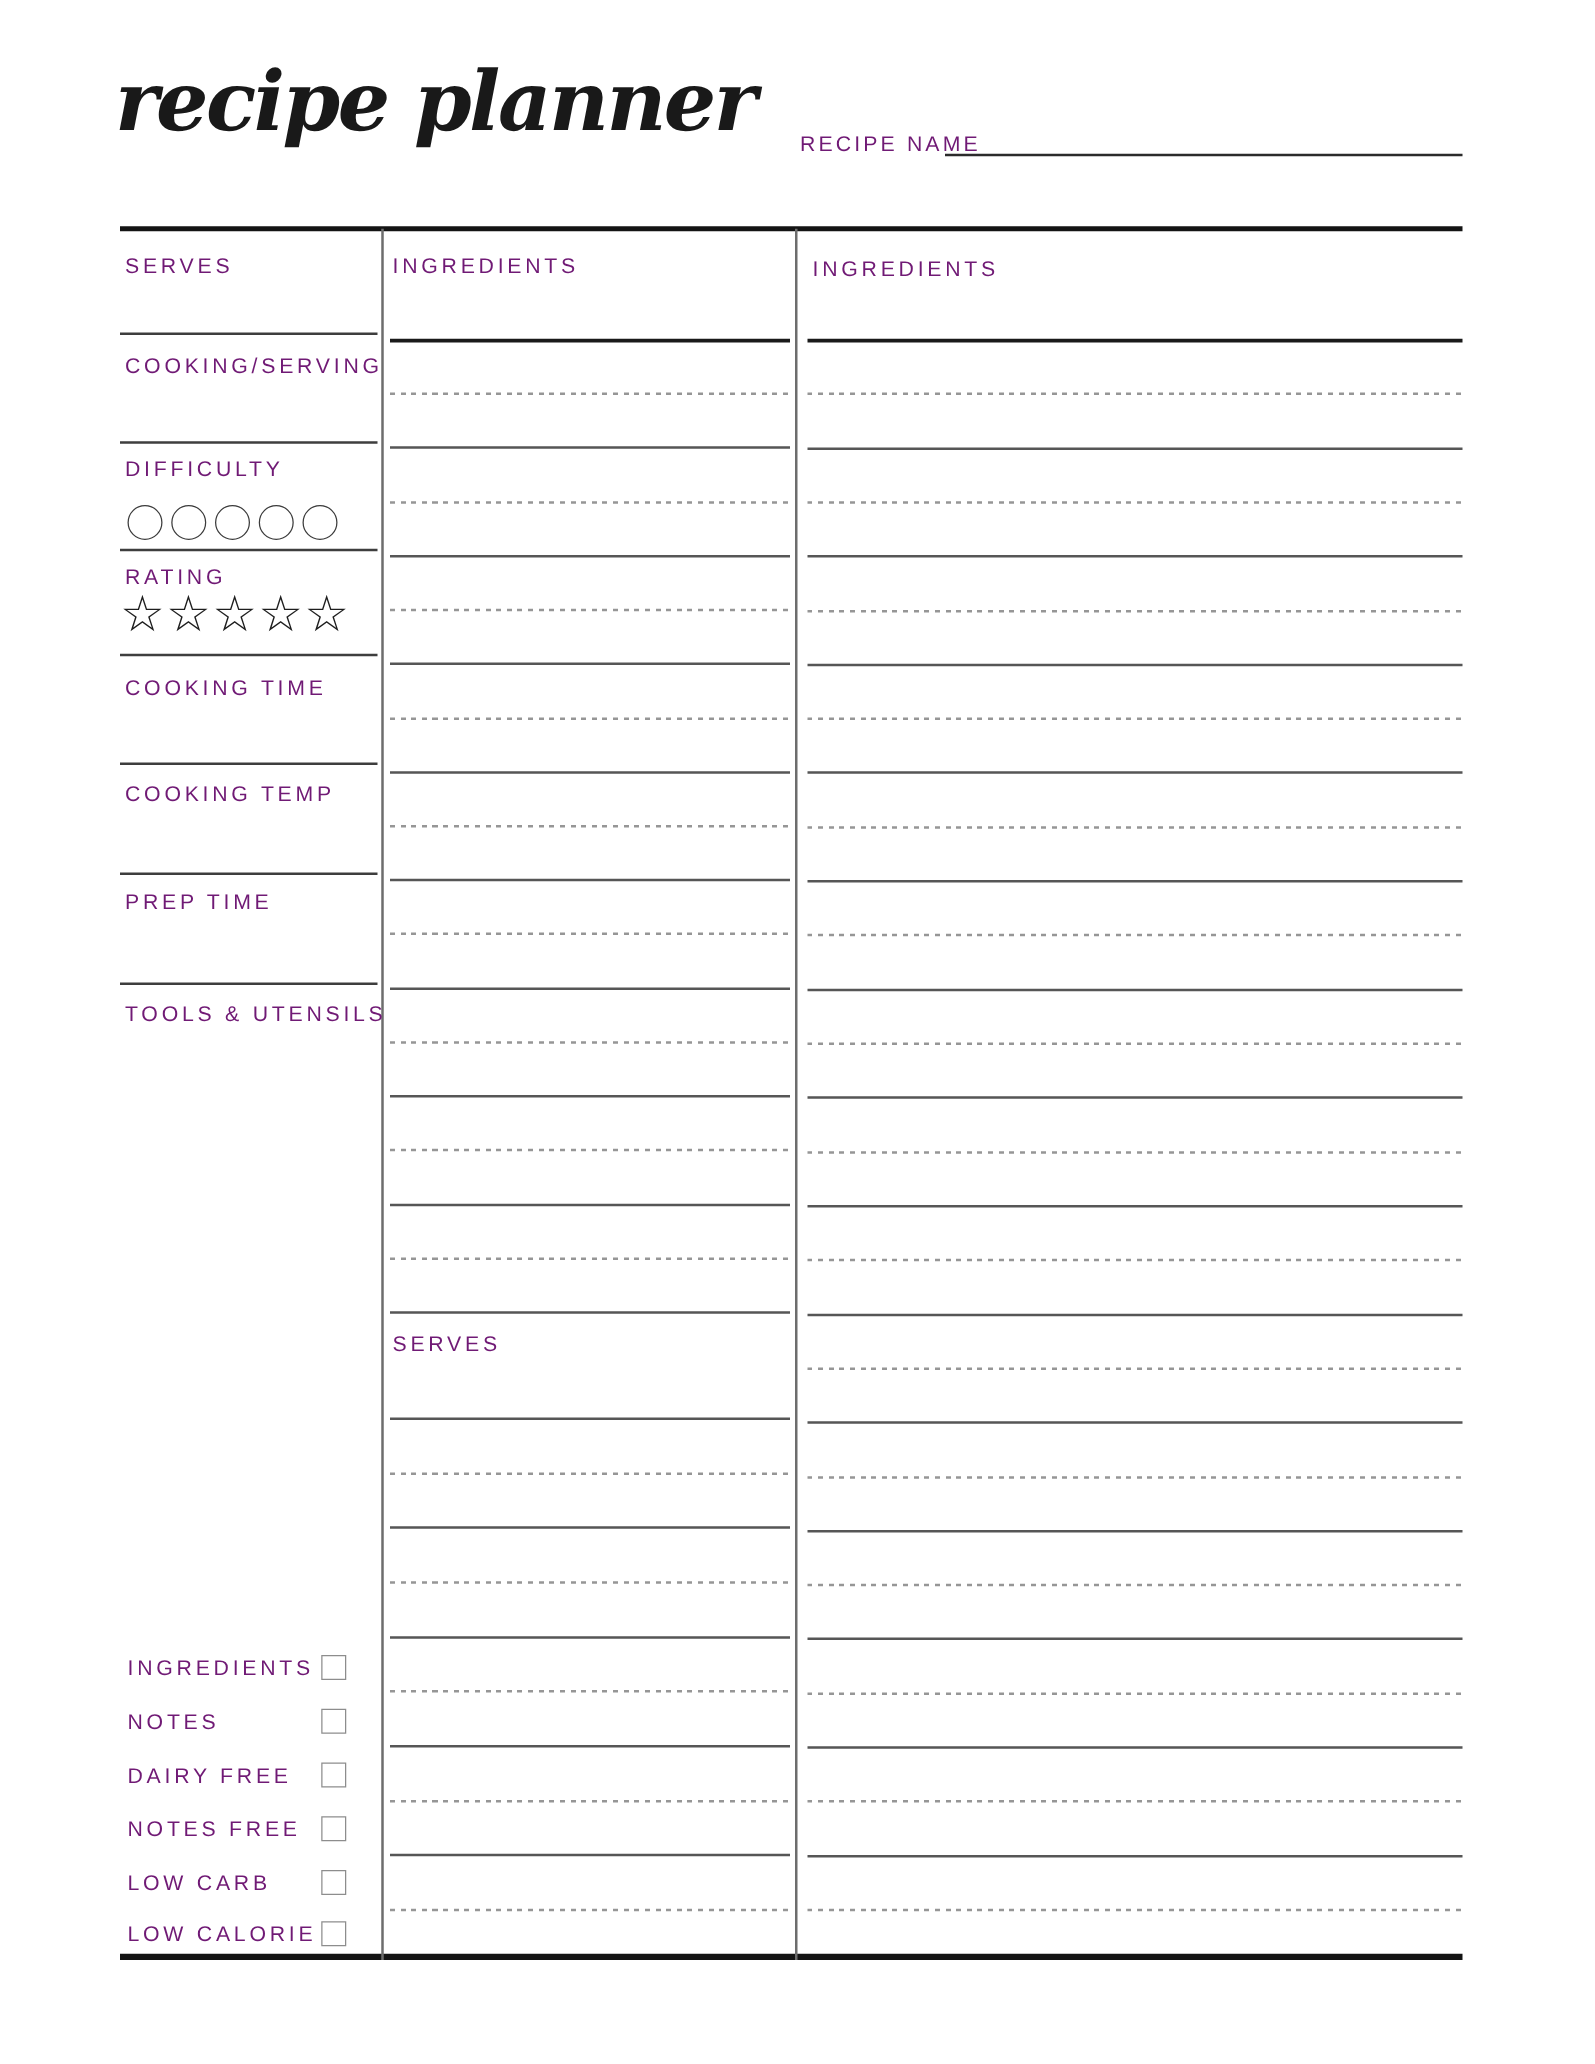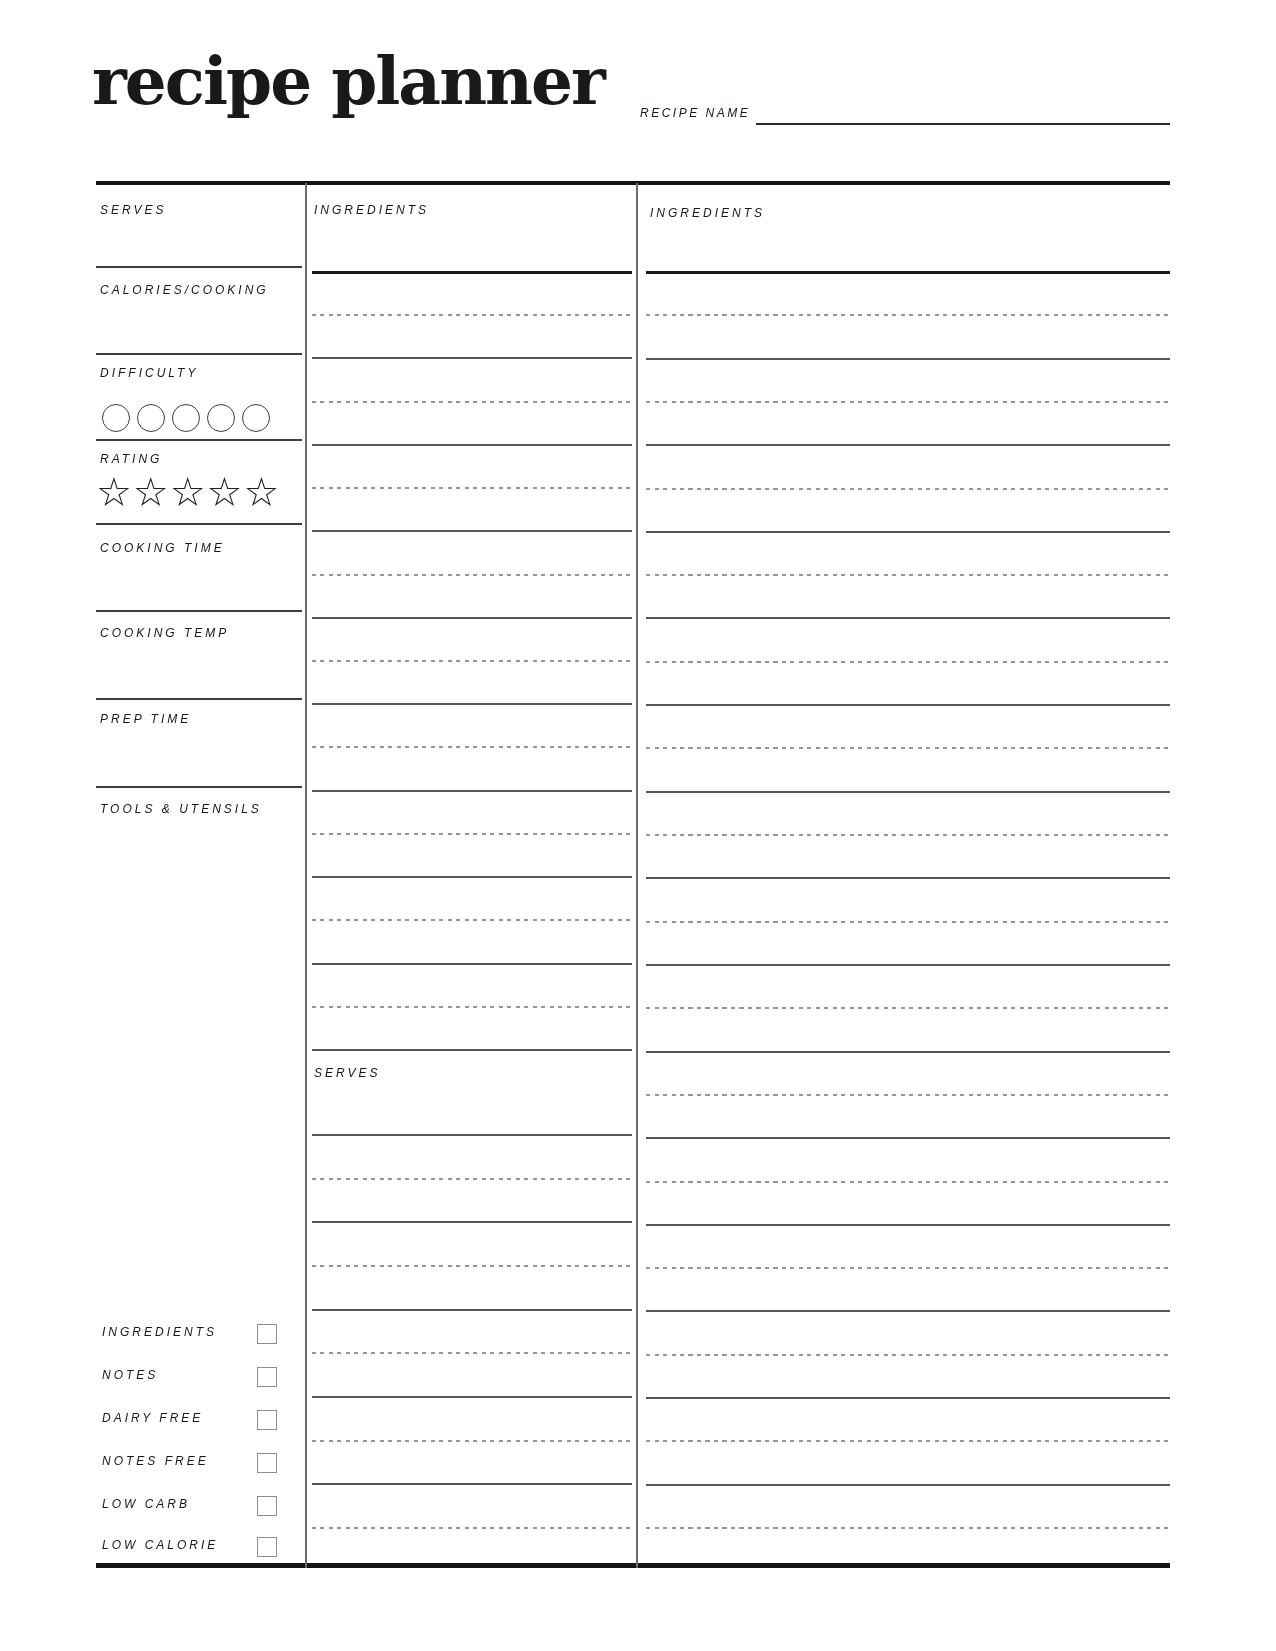--- a/index.html
+++ b/index.html
@@ -1,23 +1,23 @@
 <!DOCTYPE html>
 <html><head>
 <meta charset="utf-8">
 <style>
   html,body{margin:0;padding:0;background:#ffffff;}
   .page{position:relative;width:1276px;height:1651px;background:#ffffff;overflow:hidden;
         font-family:"Liberation Sans",sans-serif;color:#1f1f1f;}
   .abs{position:absolute;}
   
-  .title{font-family:"DejaVu Serif",serif;font-weight:700;
+  .title{font-family:"DejaVu Serif",serif;font-style:italic;font-weight:700;
          font-size:66px;color:#191919;letter-spacing:-2px;line-height:1;}
   
-  .lbl{font-size:12px;letter-spacing:3px;color:#0f172a;white-space:nowrap;font-style:italic;}
+  .lbl{font-size:17px;letter-spacing:3px;color:#701a75;white-space:nowrap;}
   
   .border-h{background:#141414;height:4px;left:96px;width:1074px;}
   .vdiv{width:2px;background:#6d6d6d;top:183px;height:1385px;}
   
   .hline{left:96px;width:206px;height:2px;background:#3e3e3e;}
   
   .rules{position:absolute;}
   .rule{position:absolute;left:0;right:0;height:2px;}
   .rule.solid{background:#565656;}
   .rule.first{background:#1a1a1a;height:2.5px;}
@@ -45,21 +45,21 @@
   <div class="abs name-line" style="left:756px;top:123px;width:414px;"></div>
 
   <div class="abs border-h" style="top:181px;"></div>
   <div class="abs border-h" style="top:1563px;height:5px;"></div>
   <div class="abs vdiv" style="left:305px;"></div>
   <div class="abs vdiv" style="left:636px;"></div>
 
   <div class="abs lbl" style="left:100px;top:203px;">SERVES</div>
   <div class="abs hline" style="top:266px;"></div>
 
-  <div class="abs lbl" style="left:100px;top:283px;">CALORIES/COOKING</div>
+  <div class="abs lbl" style="left:100px;top:283px;">COOKING/SERVING</div>
   <div class="abs hline" style="top:353px;"></div>
 
   <div class="abs lbl" style="left:100px;top:366px;">DIFFICULTY</div>
   <div class="abs circles" style="left:102px;top:404px;">
     <div class="circle"></div>
     <div class="circle"></div>
     <div class="circle"></div>
     <div class="circle"></div>
     <div class="circle"></div>
   </div>

